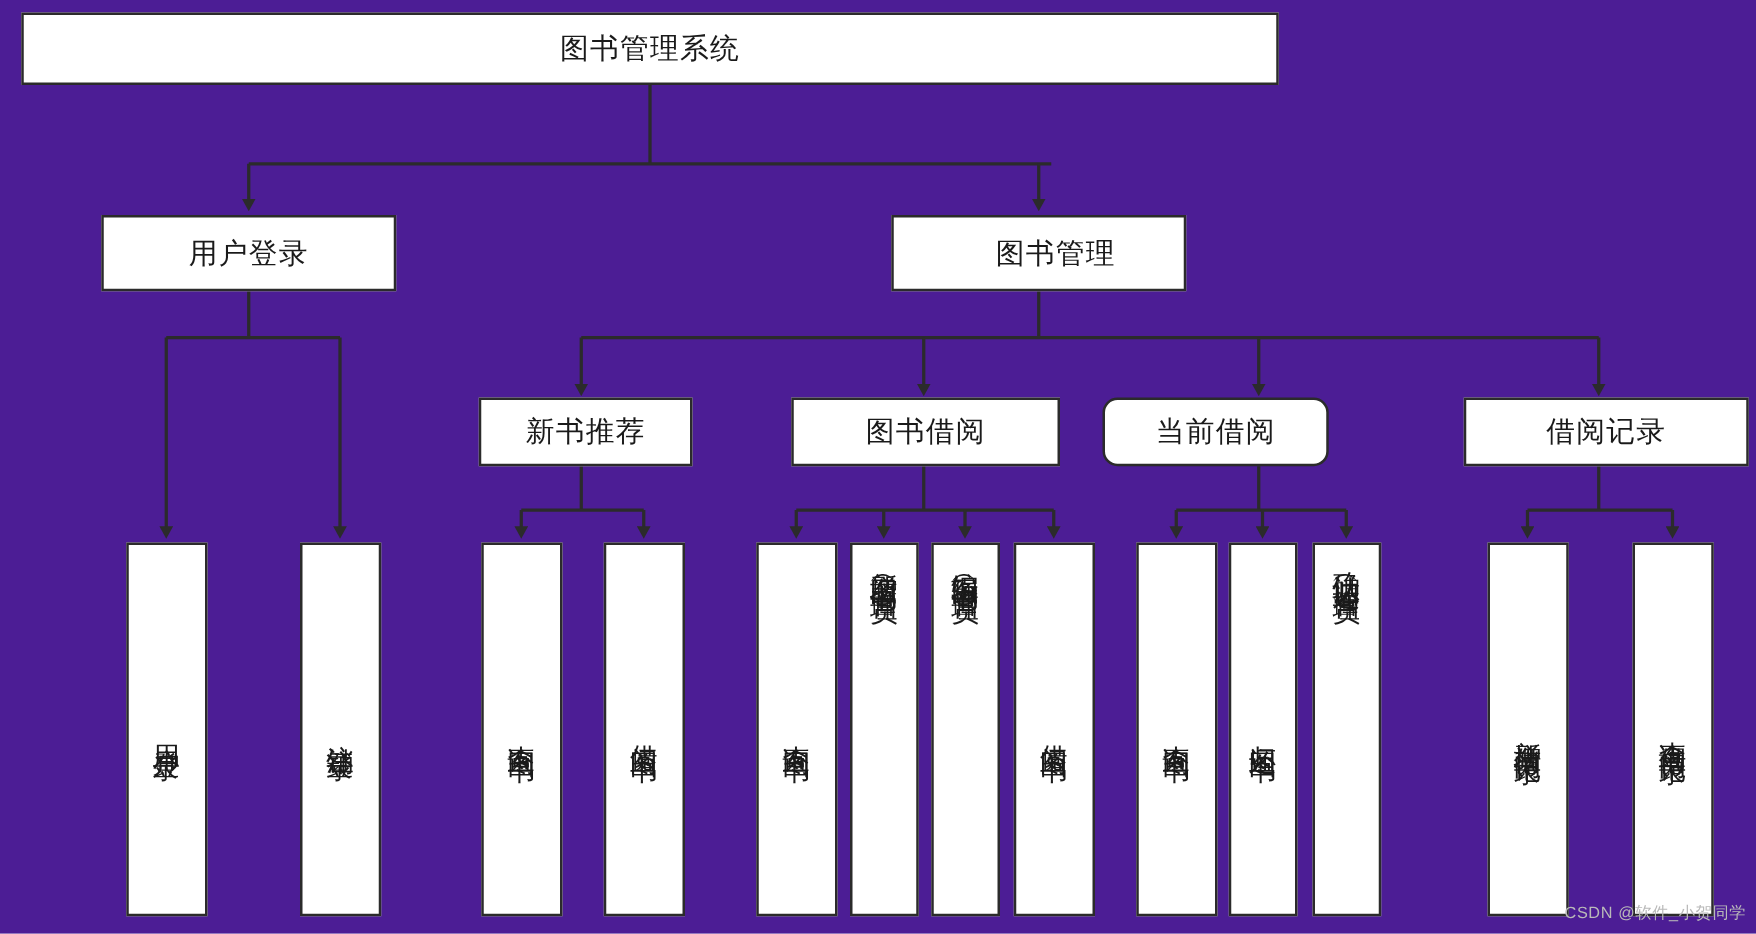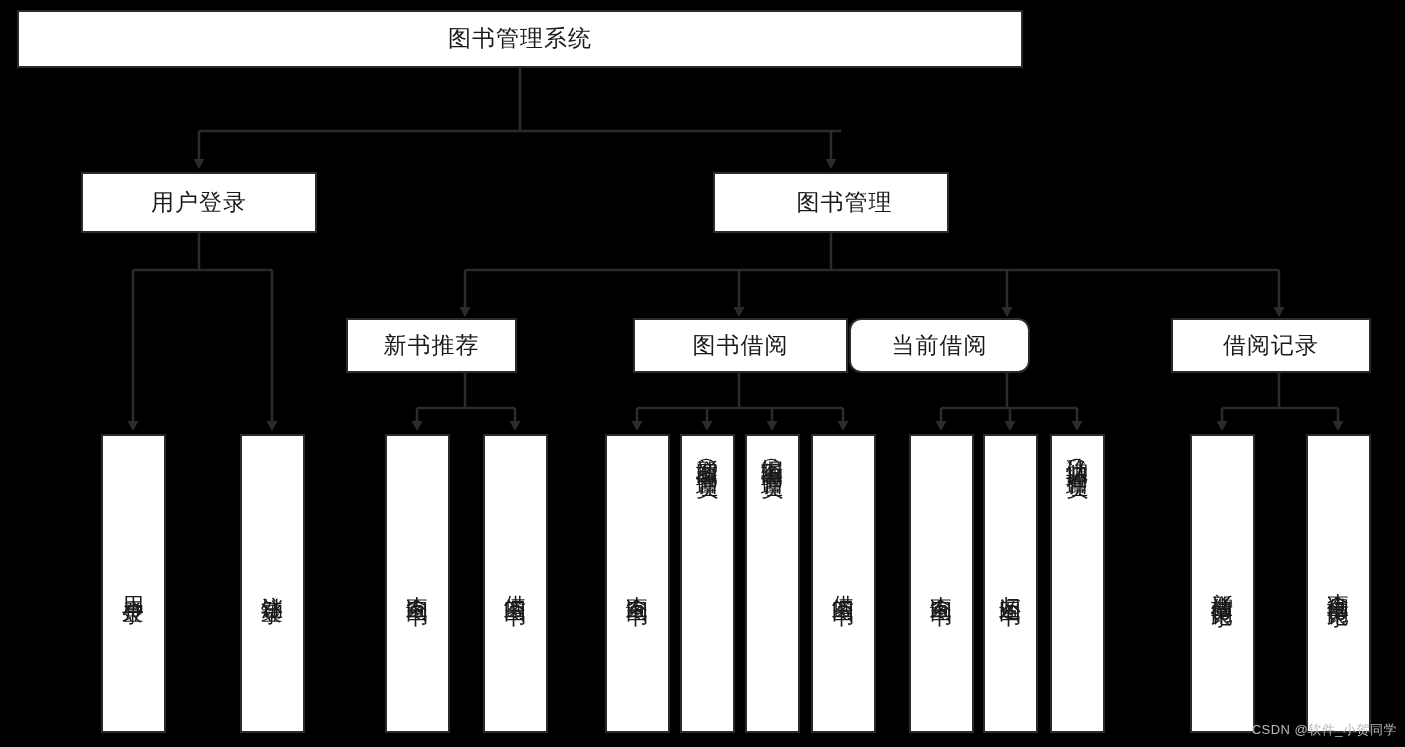--- a/index.html
+++ b/index.html
@@ -7,21 +7,21 @@
     padding: 0;
     background: #ffffff;
   }
   body {
     font-family: "Liberation Sans", "DejaVu Sans", sans-serif;
   }
   #diagram-root {
     position: relative;
     width: 1405px;
     height: 747px;
-    background: #000000;
+    background: #4c1d95;
     overflow: hidden;
   }
   #edge-layer {
     position: absolute;
     left: 0;
     top: 0;
     width: 1405px;
     height: 747px;
   }
   .node {
@@ -133,33 +133,33 @@
   </div>
 
   <div class="node horiz" style="left:81px; top:172px; width:236px; height:61px;">
     <span class="node-label">用户登录</span>
   </div>
 
   <div class="node horiz" style="left:713px; top:172px; width:236px; height:61px;padding-left:27px;">
     <span class="node-label">图书管理</span>
   </div>
 
-  <div class="node horiz" style="left:346px; top:318px; width:171px; height:55px;">
+  <div class="node horiz" style="left:383px; top:318px; width:171px; height:55px;">
     <span class="node-label">新书推荐</span>
   </div>
 
   <div class="node horiz" style="left:633px; top:318px; width:215px; height:55px;justify-content:center;">
     <span class="node-label">图书借阅</span>
   </div>
 
-  <div class="node horiz" style="left:849px; top:318px; width:181px; height:55px;border-radius:12px;">
+  <div class="node horiz" style="left:882px; top:318px; width:181px; height:55px;border-radius:12px;">
     <span class="node-label">当前借阅</span>
   </div>
 
-  <div class="node horiz" style="left:1171px; top:318px; width:200px; height:55px;">
+  <div class="node horiz" style="left:1171px; top:318px; width:228px; height:55px;">
     <span class="node-label">借阅记录</span>
   </div>
 
   <div class="node vert" style="left:101px; top:434px; width:65px; height:299px;">
     <span class="node-label">用户登录</span>
   </div>
 
   <div class="node vert" style="left:240px; top:434px; width:65px; height:299px;">
     <span class="node-label">注销登录</span>
   </div>

